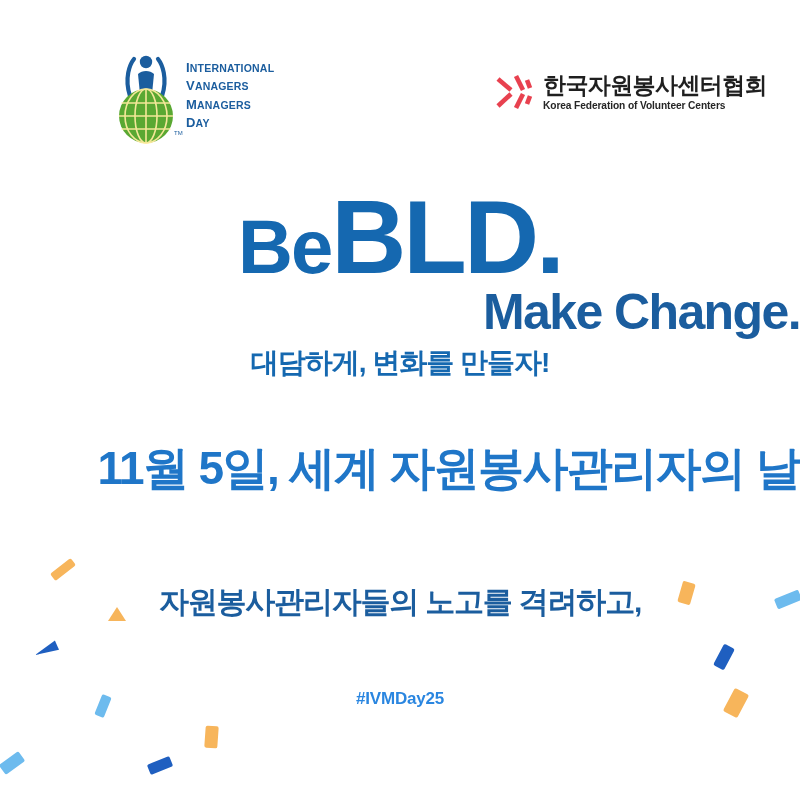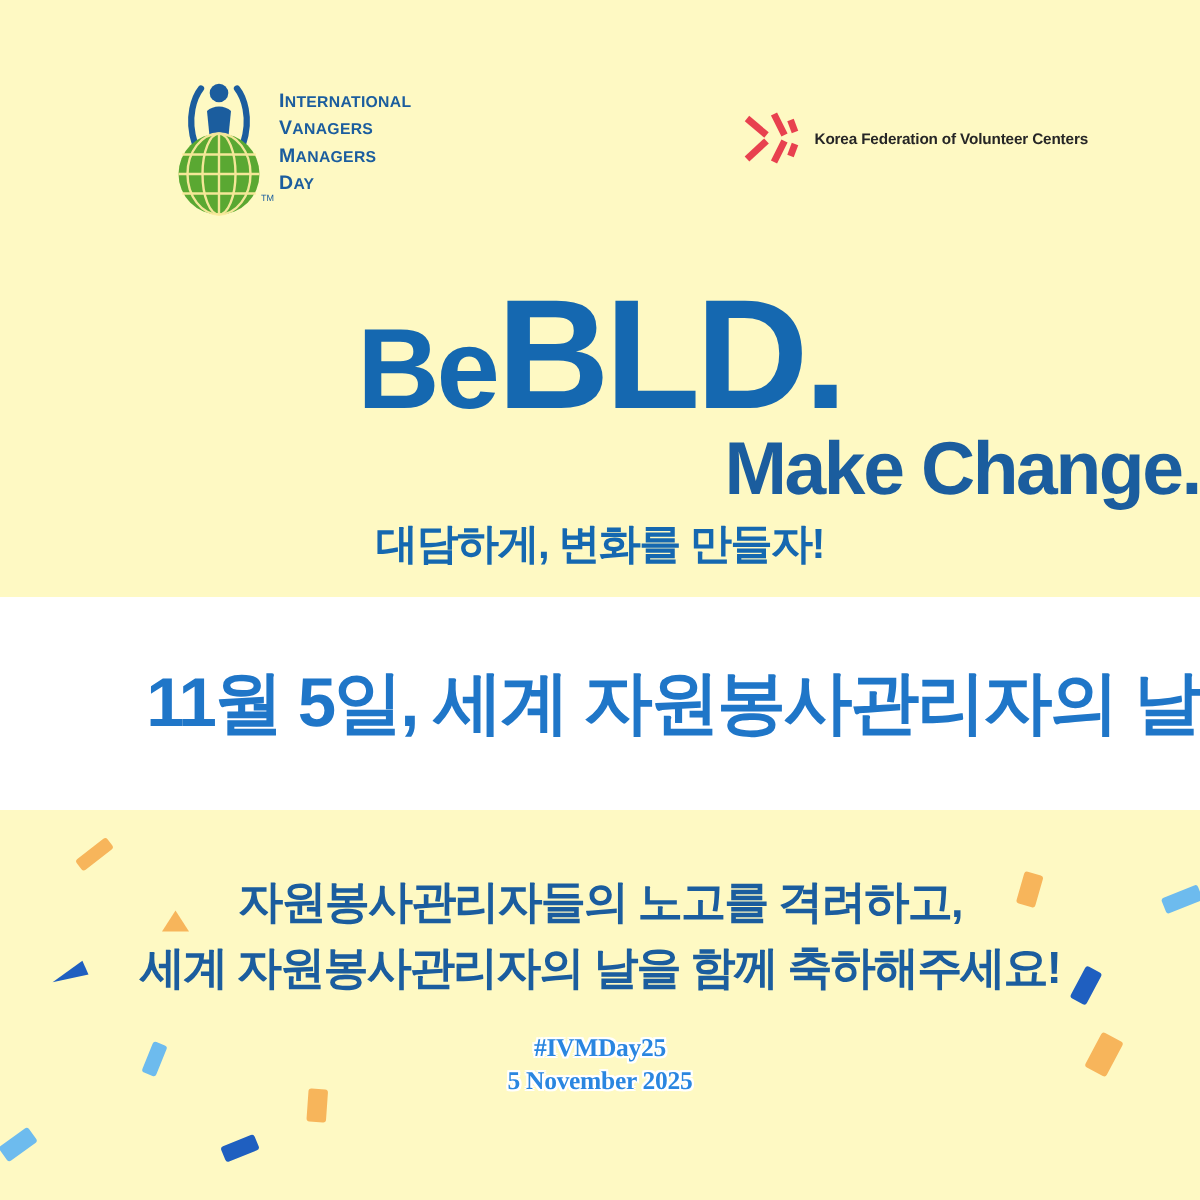--- a/index.html
+++ b/index.html
@@ -12,21 +12,21 @@
 
   body {
     font-family: "Liberation Sans", sans-serif;
     background: #fdeb9e;
   }
 
   #poster {
     position: relative;
     width: 800px;
     height: 800px;
-    background: #fef9c3;
+    background: #ffffff;
     overflow: hidden;
   }
 
   
   .logos {
     position: absolute;
     top: 0; left: 0;
     width: 800px;
     height: 165px;
   }
@@ -175,21 +175,20 @@
     line-height: 1.45;
     white-space: nowrap;
   }
   .hashblock {
     position: absolute;
     top: 148px;
     left: 0;
     width: 800px;
     text-align: center;
     line-height: 1.32;
-    font-family: Liberation Serif, serif;
   }
   .hashblock span {
     display: block;
     color: #2a86e0;
     font-size: 17px;
     font-weight: bold;
     letter-spacing: -0.2px;
     text-shadow:
       -1.3px -1.3px 0 #fff,  1.3px -1.3px 0 #fff,
       -1.3px  1.3px 0 #fff,  1.3px  1.3px 0 #fff,
@@ -249,45 +248,44 @@
         <g stroke="#E8414F" stroke-width="4.6" stroke-linecap="butt">
           <line x1="4" y1="9" x2="17" y2="20"></line>
           <line x1="17" y1="24" x2="4" y2="36"></line>
           <line x1="22" y1="6" x2="29" y2="20"></line>
           <line x1="29" y1="24" x2="22" y2="38"></line>
           <line x1="33" y1="10" x2="36" y2="18"></line>
           <line x1="36" y1="26" x2="33" y2="34"></line>
         </g>
       </svg>
       <div class="kfvc-text">
+        <span class="kfvc-ko">한국자원봉사센터협회</span>
         <span class="kfvc-en">Korea Federation of Volunteer Centers</span>
       </div>
     </div>
   </div>
 
   <div class="headline">
     <span class="hl-be">Be</span><span class="hl-bold">B</span><span class="ring"></span><span class="hl-bold">LD.</span>
   </div>
 
   <div class="subhead">Make Change.</div>
 
   <div class="ko-tagline">대담하게, 변화를 만들자!</div>
 
   <div class="white-banner">
     <span class="banner-text">11월 5일, 세계 자원봉사관리자의 날</span>
   </div>
 
   <div class="bottom">
     <div class="msg">
       <div>자원봉사관리자들의 노고를 격려하고,</div>
-      <div>세계 자원봉사관리자의 날을 함께 축하해주세요!</div>
     </div>
     <div class="hashblock">
       <span>#IVMDay25</span>
-      <span>5 November 2025</span>
     </div>
   </div>
 
   <div class="confetti" id="confetti-layer">
       <div class="cf rect" style="left: 50px; top: 565px; transform: rotate(-38deg); width: 26px; height: 9px; background: rgb(247, 181, 91);"></div>
       <div class="cf tri" style="left: 108px; top: 607px; transform: rotate(0deg); border-left-width: 9px; border-right-width: 9px; border-bottom: 14px solid rgb(247, 181, 91);"></div>
       <div class="cf" style="left: 34px; top: 645px; transform: rotate(-24deg); width: 0px; height: 0px; border-top: 5.5px solid transparent; border-bottom: 5.5px solid transparent; border-right: 24px solid rgb(31, 95, 192);"></div>
       <div class="cf rect" style="left: 98px; top: 695px; transform: rotate(22deg); width: 10px; height: 22px; background: rgb(109, 187, 238);"></div>
       <div class="cf rect" style="left: 0px; top: 757px; transform: rotate(-36deg); width: 24px; height: 12px; background: rgb(109, 187, 238);"></div>
       <div class="cf rect" style="left: 148px; top: 760px; transform: rotate(-22deg); width: 24px; height: 11px; background: rgb(31, 95, 192);"></div>

